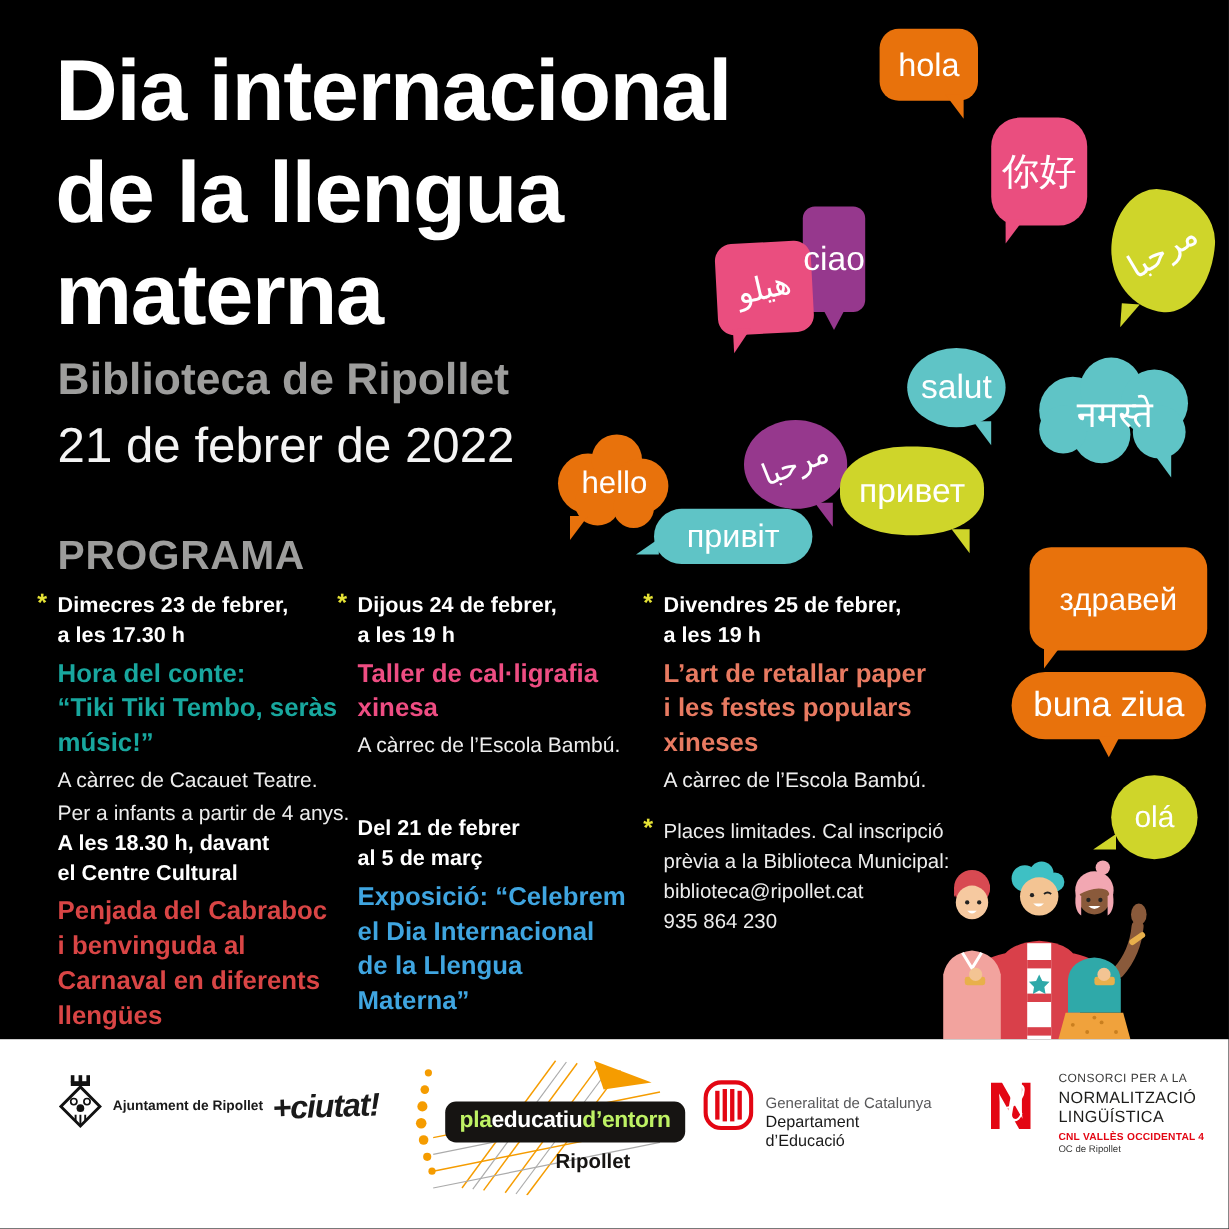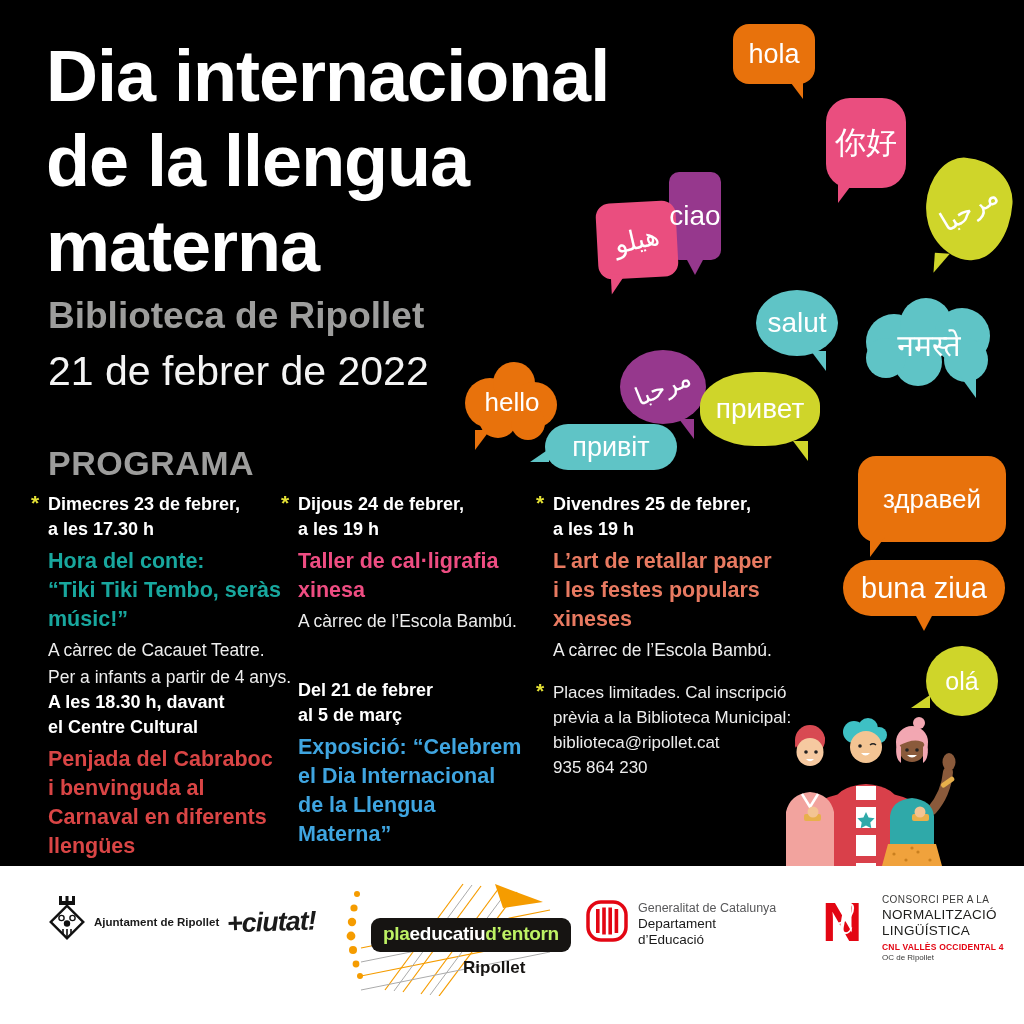--- a/index.html
+++ b/index.html
@@ -63,21 +63,21 @@
   .lg-aj{left:48px;top:895px;display:flex;align-items:center;gap:8px;}
   .aj-name{font-size:11.5px;font-weight:700;}
   .aj-ciutat{font-size:27px;font-weight:700;font-style:italic;transform:rotate(-2deg);letter-spacing:-1px;}
   .lg-pla{left:345px;top:878px;width:228px;height:118px;}
   .pla-grid{position:absolute;left:0;top:0;}
   .pla-pill{position:absolute;left:26px;top:40px;background:#161412;border-radius:9px;padding:5px 12px 7px;
             font-weight:700;font-size:19px;letter-spacing:-.3px;white-space:nowrap;}
   .pla-o{color:#bef264;} .pla-w{color:#fff;}
   .pla-city{position:absolute;left:118px;top:80px;font-weight:700;font-size:17px;color:#161412;}
   .lg-gen{left:586px;top:900px;display:flex;align-items:flex-start;gap:10px;}
-  .gen-l1{font-size:12.5px;color:#58585a;line-height:16px;}
+  .gen-l1{font-size:12.5px;color:#58585a;line-height:16px;margin-top:11px;}
   .gen-l2{font-size:13.5px;font-weight:400;line-height:16px;}
   .lg-cnl{left:822px;top:893px;display:flex;align-items:flex-start;gap:8px;}
   .cnl-mark{position:relative;width:52px;height:58px;}
   .cnl-n{font-weight:700;font-size:56px;line-height:58px;color:#e30613;}
   .cnl-l{position:absolute;left:13px;top:-2px;font-family:"DejaVu Serif",serif;font-style:italic;
          font-size:46px;color:#fff;}
   .cnl-t1{font-size:10px;color:#3a3a39;letter-spacing:.4px;line-height:14px;}
   .cnl-t2{font-size:13.5px;font-weight:400;color:#1d1d1b;line-height:16px;letter-spacing:.3px;}
   .cnl-t4{font-size:8.5px;font-weight:700;color:#e30613;margin-top:3px;letter-spacing:.2px;}
   .cnl-t5{font-size:8px;color:#3a3a39;margin-top:1px;}

